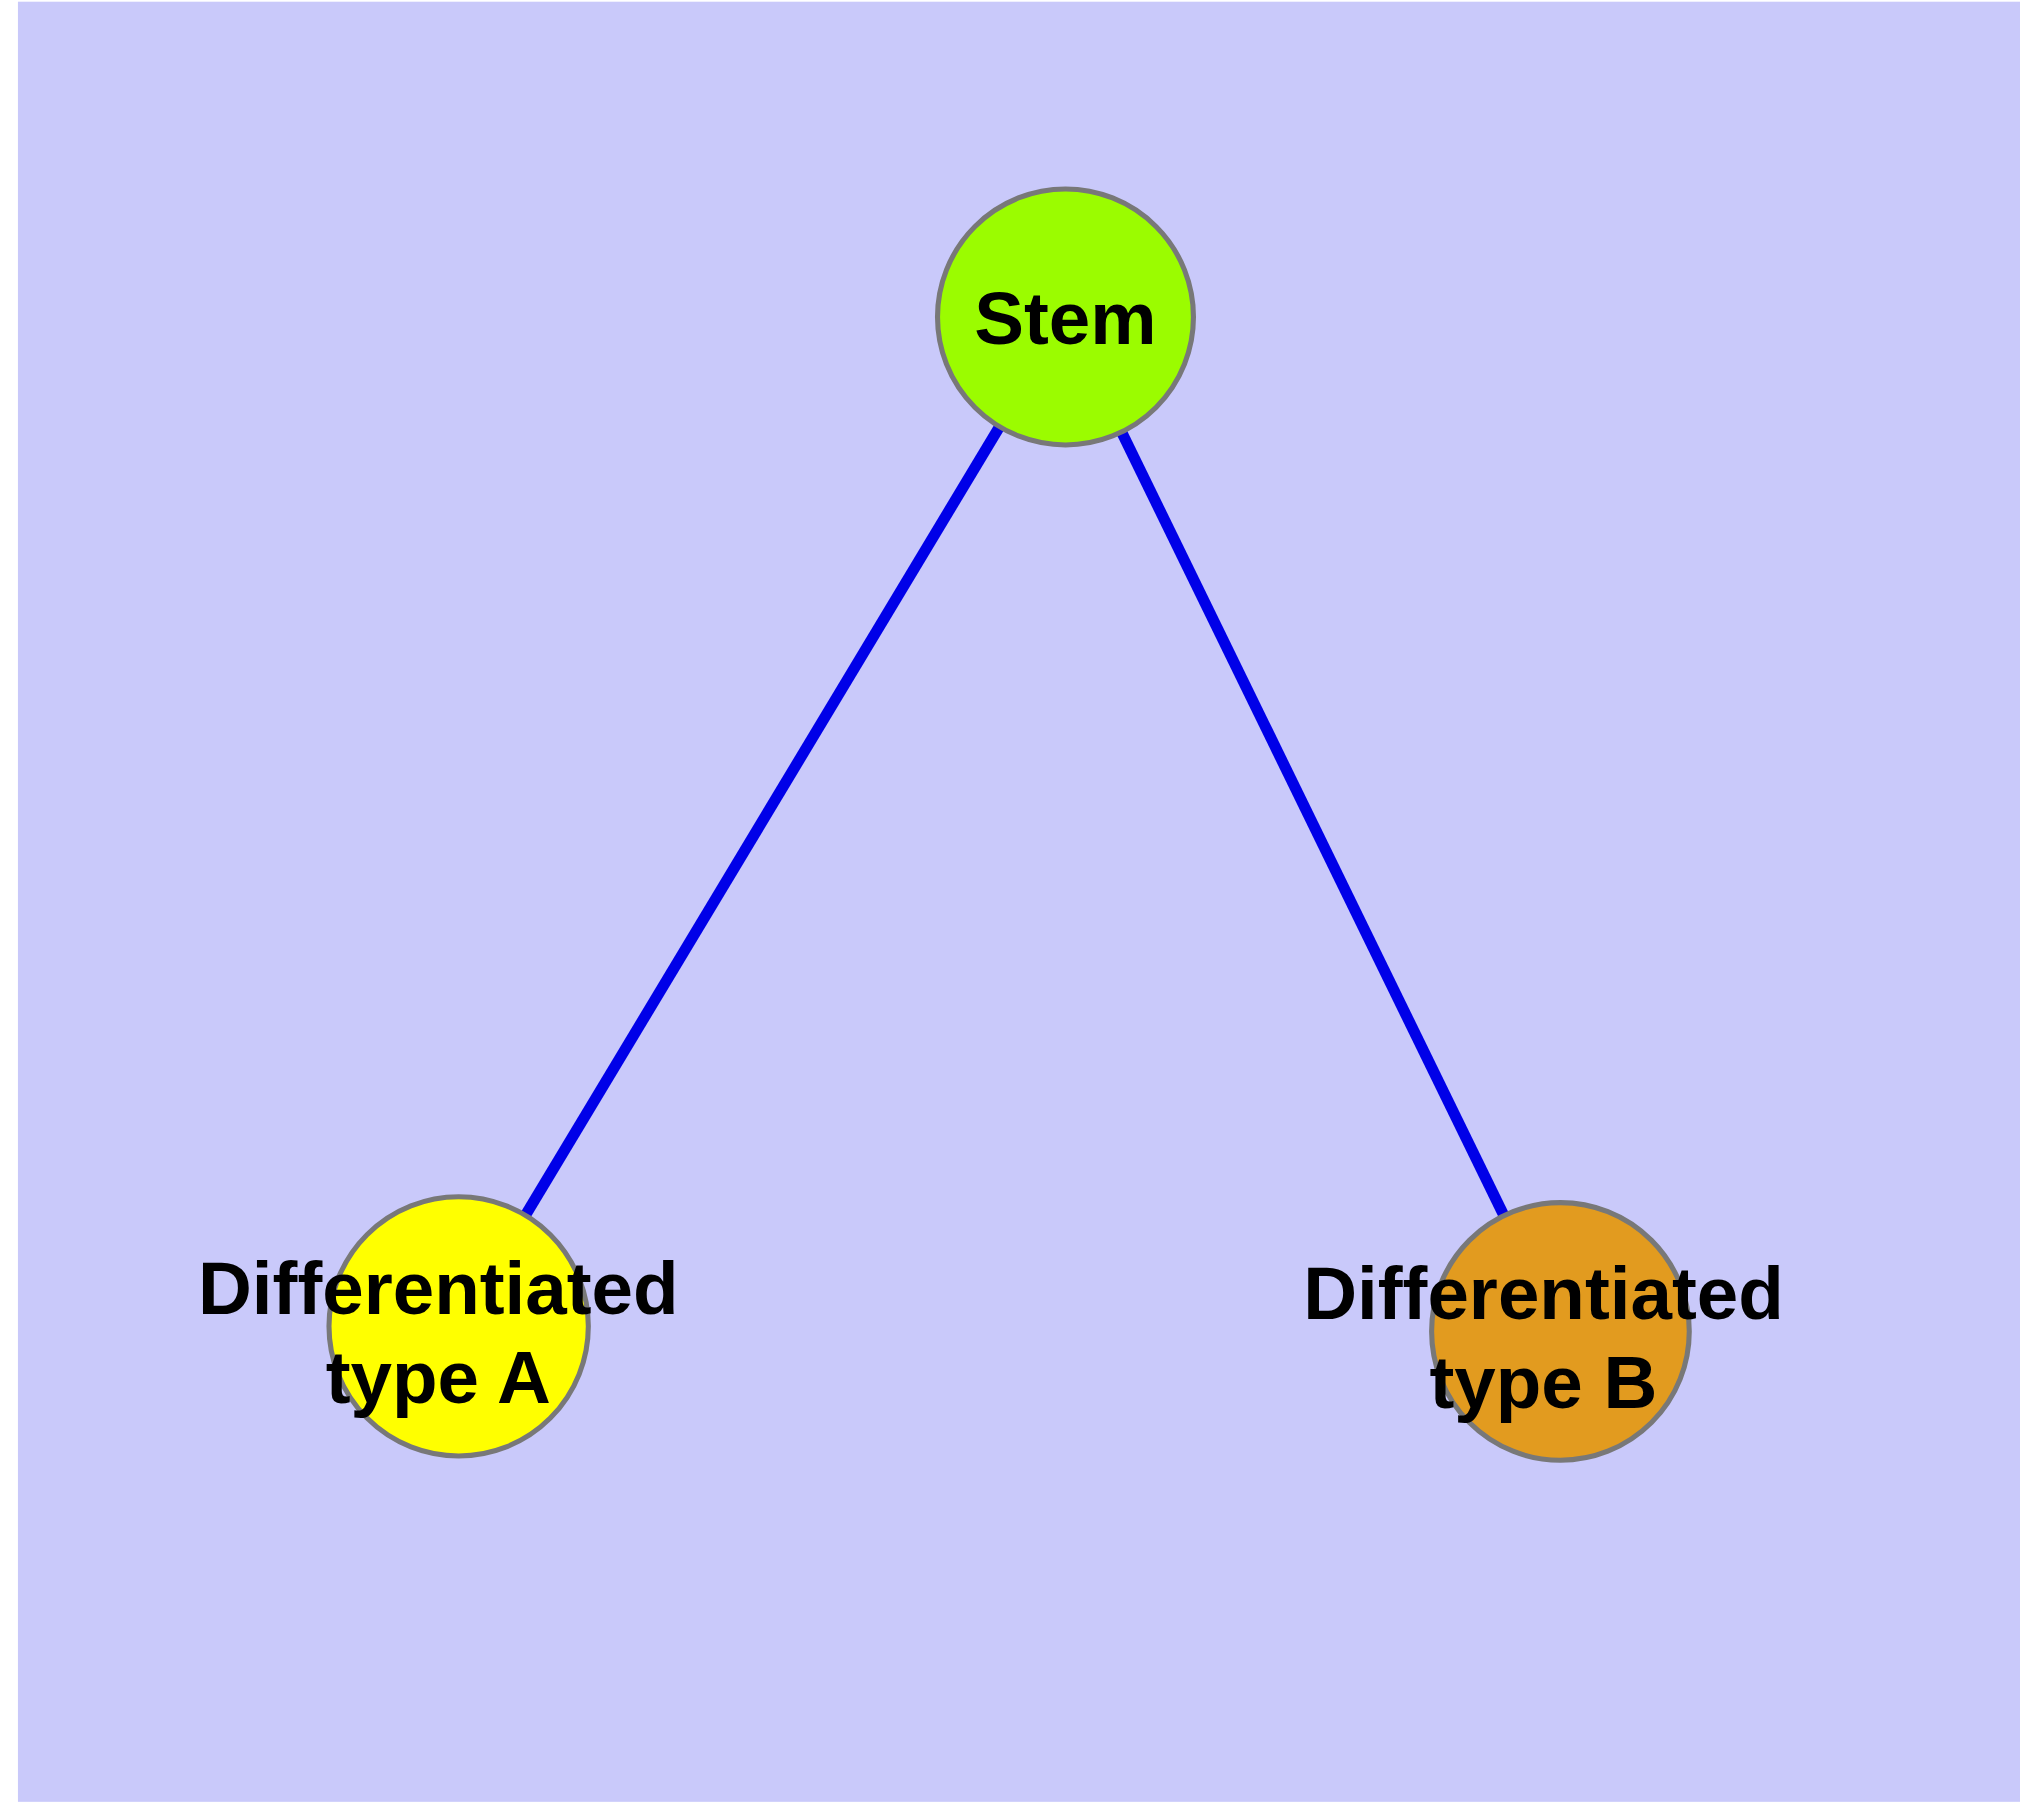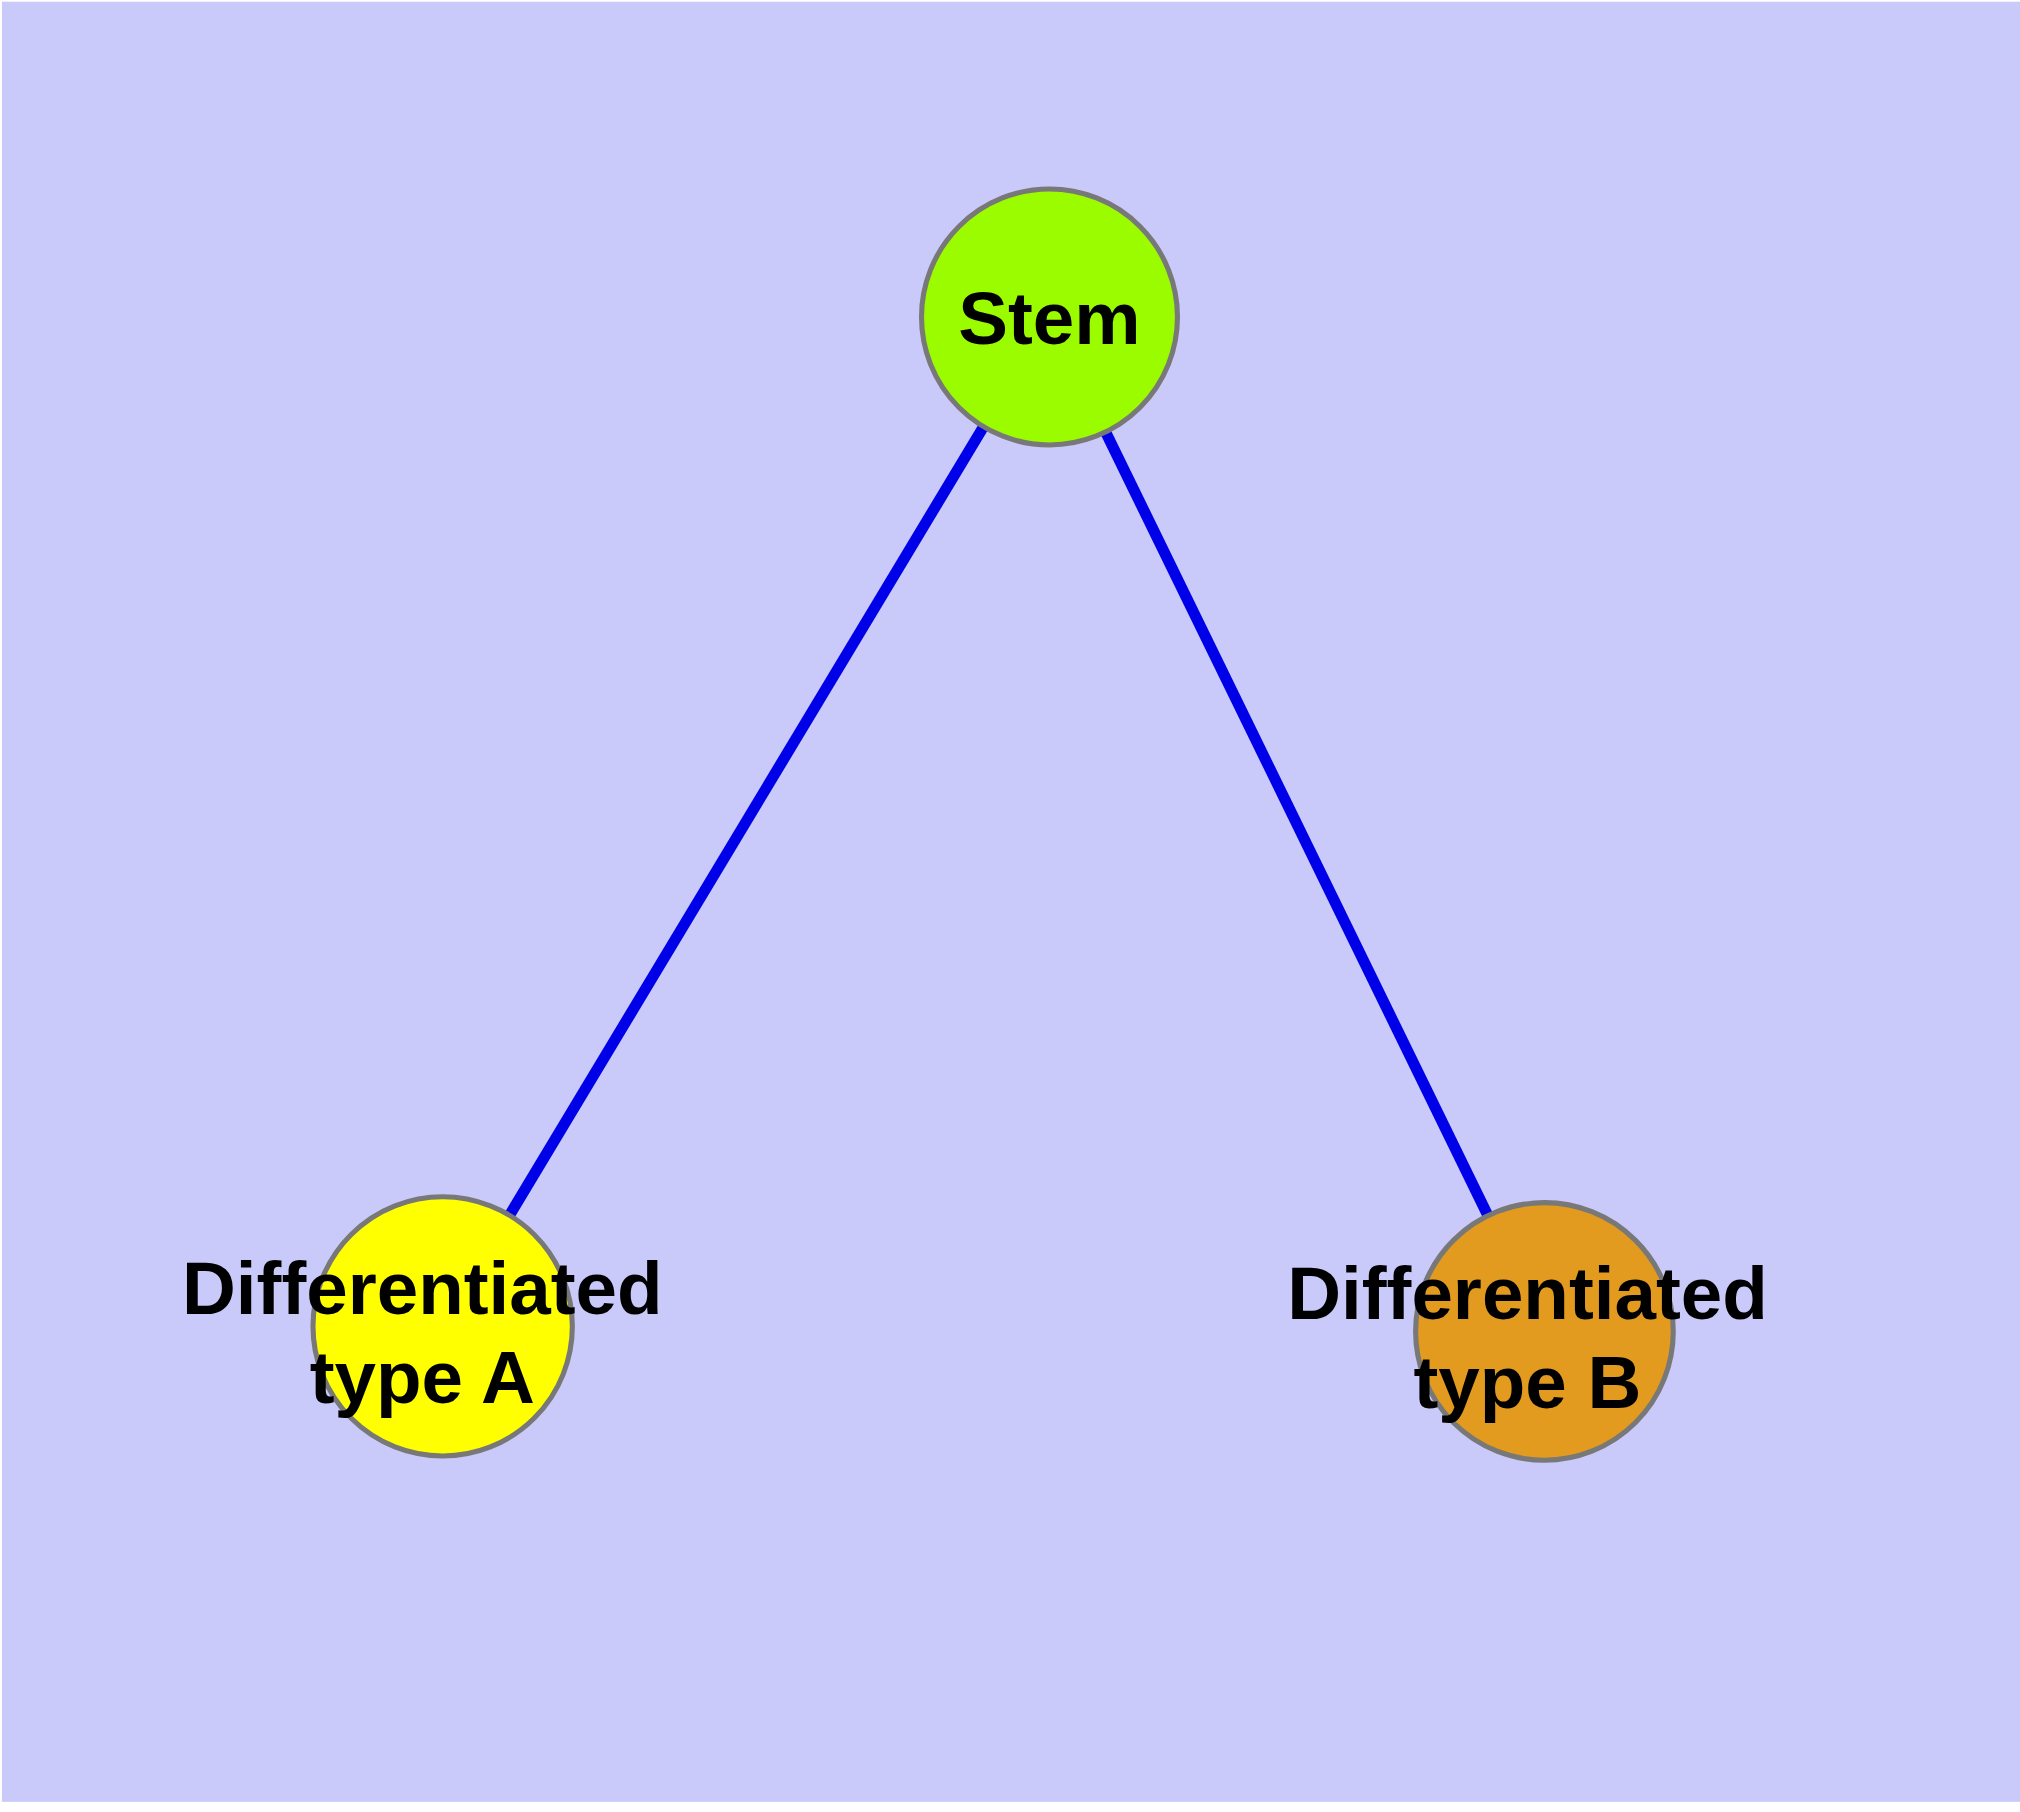--- a/index.html
+++ b/index.html
@@ -5,20 +5,21 @@
   html, body {
     margin: 0;
     padding: 0;
     background: #ffffff;
     font-family: "Liberation Sans", sans-serif;
   }
   .stage {
     width: 1959px;
     height: 1812px;
     position: relative;
+    padding-left: 16px;
   }
   svg {
     display: block;
     width: 2021px;
     height: 1812px;
   }
   .node-label {
     font-family: "Liberation Sans", sans-serif;
     font-weight: bold;
     font-size: 88px;

